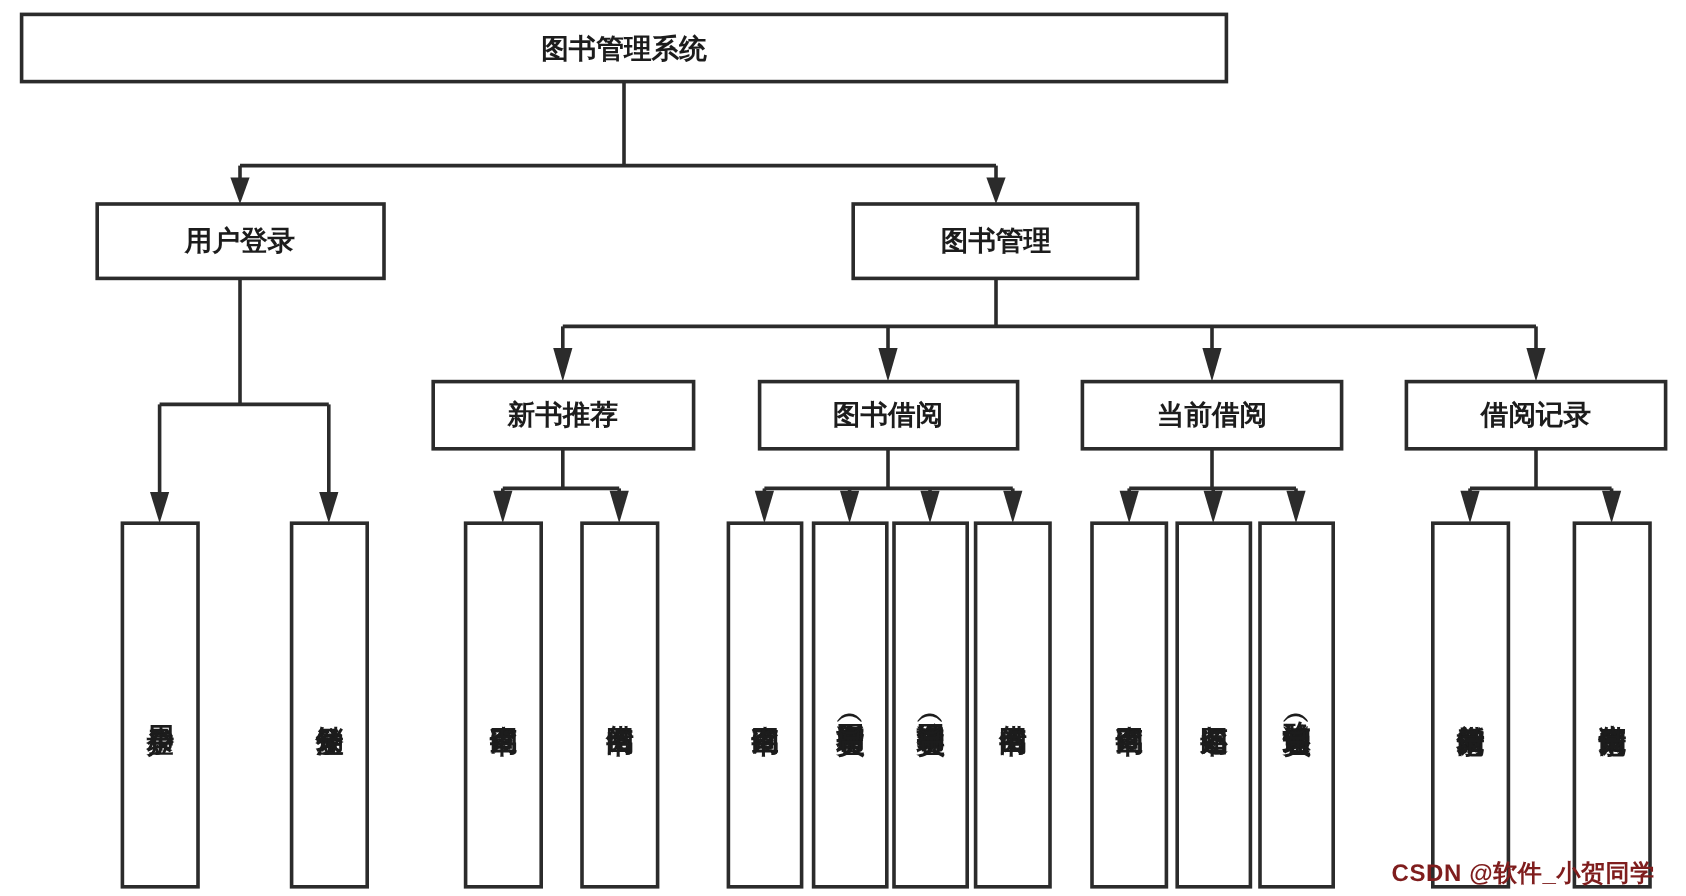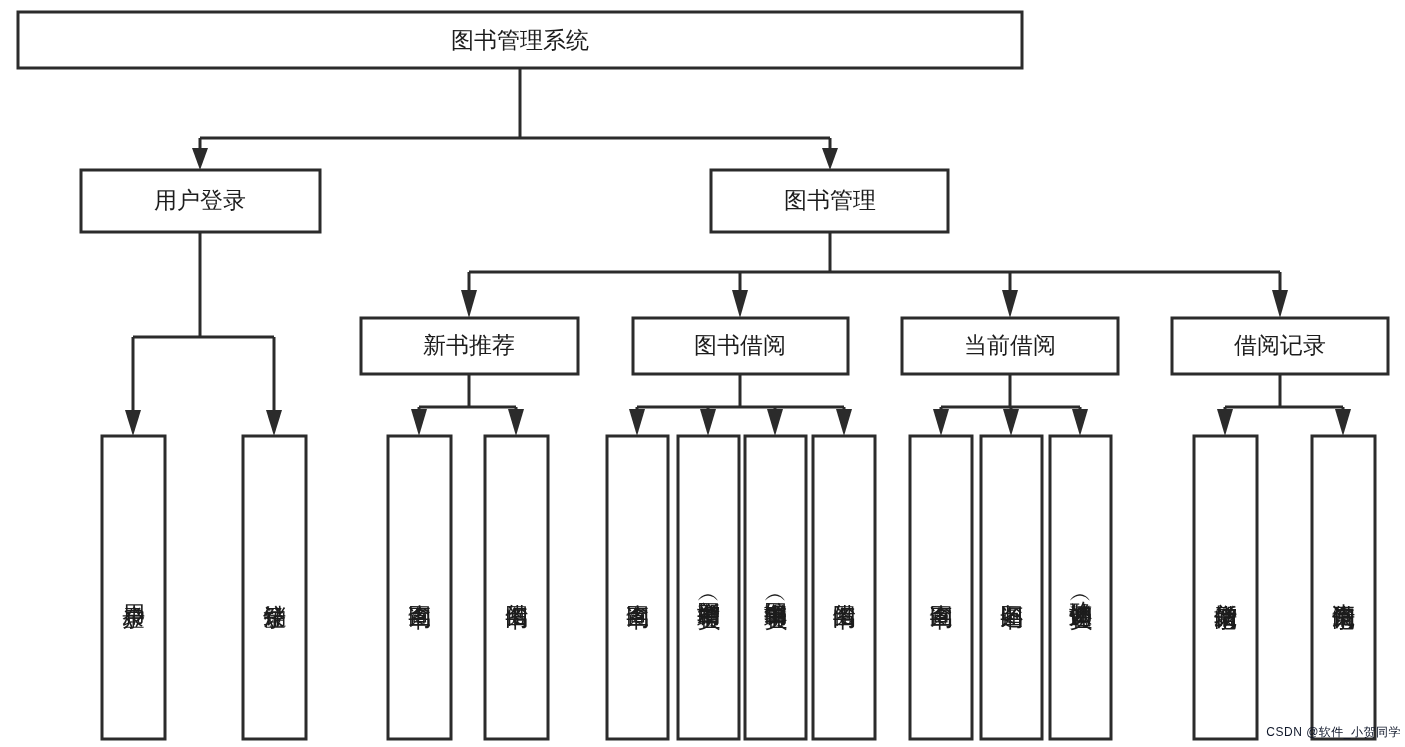--- a/index.html
+++ b/index.html
@@ -10,20 +10,21 @@
   body {
     width: 1405px;
     height: 747px;
     font-family: "Liberation Sans", "DejaVu Sans", sans-serif;
     overflow: hidden;
   }
   #diagram-root {
     position: relative;
     width: 1405px;
     height: 747px;
+    font-weight: bold;
   }
   svg.diagram-canvas {
     position: absolute;
     top: 0;
     left: 0;
     width: 1405px;
     height: 747px;
   }
   .node-box {
     fill: #ffffff;
@@ -62,25 +63,25 @@
     letter-spacing: 1px;
     display: flex;
     align-items: center;
     justify-content: center;
     text-align: center;
     white-space: nowrap;
     pointer-events: none;
   }
   .watermark {
     position: absolute;
-    right: 4px;
+    right: 26px;
     bottom: 6px;
     font-family: "Liberation Sans", "DejaVu Sans", sans-serif;
-    font-size: 12px;
-    color: #0f172a;
+    font-size: 20px;
+    color: #7f1d1d;
     white-space: nowrap;
     letter-spacing: 0.5px;
   }
 </style>
 </head>
 <body>
 
 <div id="diagram-root">
 
   <svg class="diagram-canvas" viewBox="0 0 1405 747">

